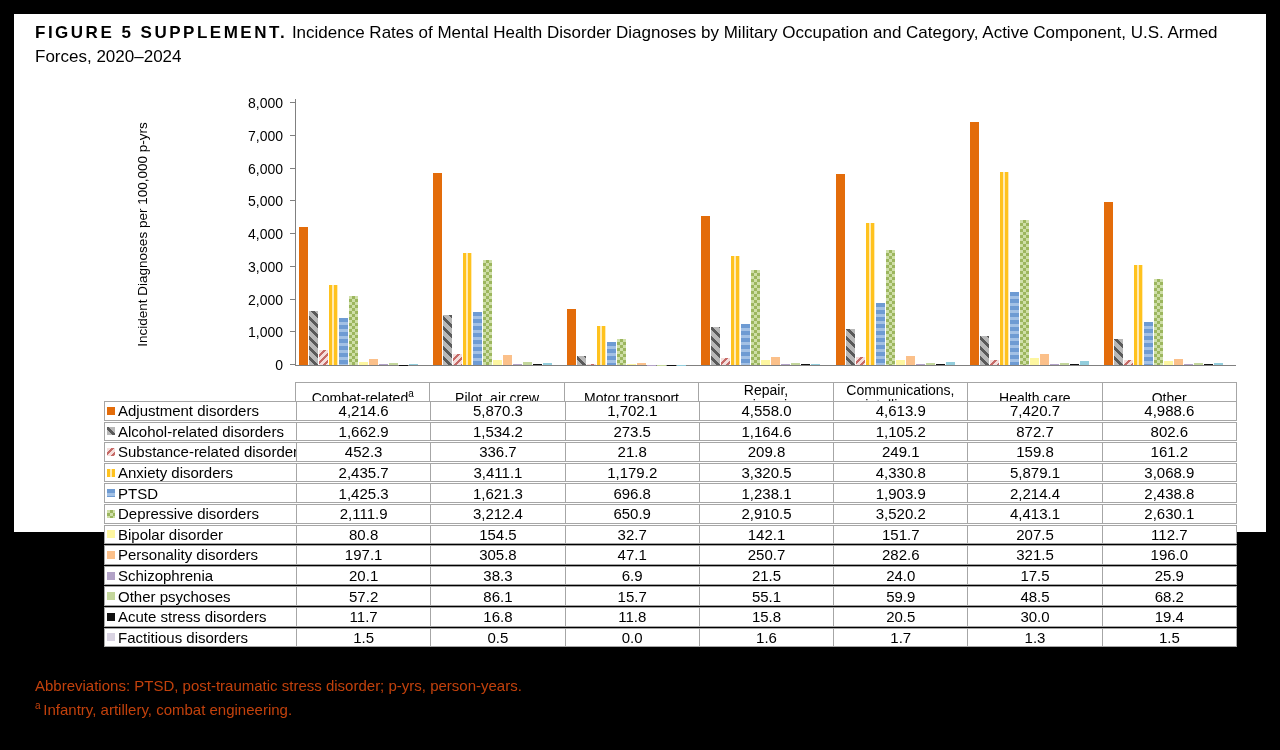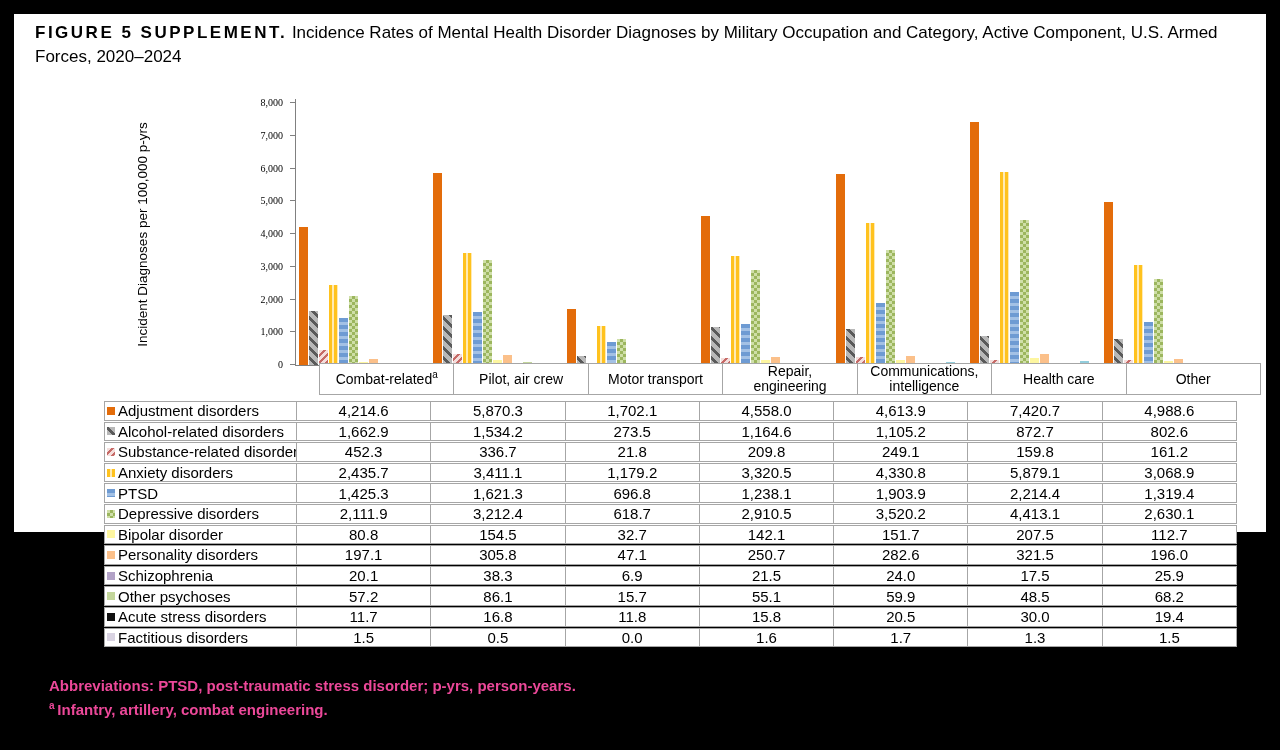--- a/index.html
+++ b/index.html
@@ -8,21 +8,21 @@
 
   
   .title { position:absolute; left:21px; top:7px; width:1215px; font-size:17px; line-height:24px; color:#000; }
   .title .fig-label { font-weight:bold; letter-spacing:2.5px; }
 
   
   .ylabel-box { position:absolute; left:112px; top:89px; width:32px; height:262px; display:flex; align-items:center; justify-content:center; }
   .ylabel-box span { transform:rotate(-90deg); white-space:nowrap; font-size:13.5px; color:#000; }
 
   .yaxis-area { position:absolute; left:180px; top:89px; width:101px; height:262px; }
-  .ytick-label { position:absolute; right:12px; width:80px; text-align:right; font-size:10px; line-height:16px; color:#000;font-family:Liberation Serif, serif; }
+  .ytick-label { position:absolute; right:12px; width:80px; text-align:right; font-size:14px; line-height:16px; color:#000; }
   .ytick-mark { position:absolute; right:0; width:5px; height:1px; background:#808080; }
 
   .yaxis-line { position:absolute; left:281px; top:85px; width:1px; height:267px; background:#808080; }
   .xaxis-line { position:absolute; left:281px; top:351px; width:941px; height:1px; background:#808080; }
 
   .plot { position:absolute; left:282px; top:89px; width:940px; height:262px; display:flex; }
   .bar-group { flex:1 1 0; display:flex; align-items:flex-end; justify-content:center; gap:1px; height:100%; }
   .bar { width:9px; flex:0 0 9px; }
 
   
@@ -36,37 +36,37 @@
     background-size:6px 6px; }
   .sw-bipolar { background:#FDF6A0; }
   .sw-personality { background:#FBC08A; }
   .sw-schizophrenia { background:#B2A2C7; }
   .sw-other-psychoses { background:#C3D69B; }
   .sw-acute-stress { background:#111111; }
   .sw-eating { background:#92CDDC; }
   .sw-factitious { background:#D9D3E2; }
 
   
-  .theader { position:absolute; left:281px; top:349px; width:942px; height:32px; display:flex;
-             border:1px solid #A6A6A6; box-sizing:border-box; background:#fff;margin-left:24px; }
+  .theader { position:absolute; left:281px; top:368px; width:942px; height:32px; display:flex;
+             border:1px solid #A6A6A6; box-sizing:border-box; background:#fff; }
   .theader .hcell { flex:1 1 0; display:flex; flex-direction:column; align-items:center; justify-content:center;
                     font-size:14px; line-height:15px; text-align:center; border-left:1px solid #A6A6A6; box-sizing:border-box; }
   .theader .hcell:first-child { border-left:none; }
   .hcell sup { font-size:10px; vertical-align:super; line-height:0; }
 
   .tbody { position:absolute; left:90px; top:387px; width:1133px; }
   .trow { display:flex; height:19.6px; margin-bottom:1px; border:1px solid #A6A6A6; box-sizing:border-box; background:#fff; }
   .cell-legend { flex:0 0 191px; display:flex; align-items:center; padding-left:2px; gap:3px; box-sizing:border-box;
                  font-size:15px; white-space:nowrap; overflow:hidden; }
   .legend-swatch { display:inline-block; width:8px; height:8px; flex:0 0 8px; }
   .cell-val { flex:1 1 0; border-left:1px solid #A6A6A6; box-sizing:border-box; display:flex; align-items:center;
               justify-content:center; font-size:15px; }
 
   
-  .footnotes { position:absolute; left:35px; top:662px; font-size:15px; line-height:20px; color:#ec4899;font-weight:bold; }
+  .footnotes { position:absolute; left:21px; top:662px; font-size:15px; line-height:20px; color:#c2410c; }
   .footnotes sup { font-size:10px; }
 </style>
 </head>
 <body>
 
 <div class="frame">
   <div class="page">
 
     <div class="title">
       <span class="fig-label">FIGURE 5 SUPPLEMENT.</span>
@@ -288,30 +288,30 @@
           <div class="cell-legend">
             <span class="legend-swatch sw-ptsd"></span>
             <span>PTSD</span>
           </div>
           <div class="cell-val">1,425.3</div>
           <div class="cell-val">1,621.3</div>
           <div class="cell-val">696.8</div>
           <div class="cell-val">1,238.1</div>
           <div class="cell-val">1,903.9</div>
           <div class="cell-val">2,214.4</div>
-          <div class="cell-val">1,319.4</div>
+          <div class="cell-val">2,438.8</div>
         </div>
         <div class="trow">
           <div class="cell-legend">
             <span class="legend-swatch sw-depressive"></span>
             <span>Depressive disorders</span>
           </div>
           <div class="cell-val">2,111.9</div>
           <div class="cell-val">3,212.4</div>
-          <div class="cell-val">618.7</div>
+          <div class="cell-val">650.9</div>
           <div class="cell-val">2,910.5</div>
           <div class="cell-val">3,520.2</div>
           <div class="cell-val">4,413.1</div>
           <div class="cell-val">2,630.1</div>
         </div>
         <div class="trow">
           <div class="cell-legend">
             <span class="legend-swatch sw-bipolar"></span>
             <span>Bipolar disorder</span>
           </div>

